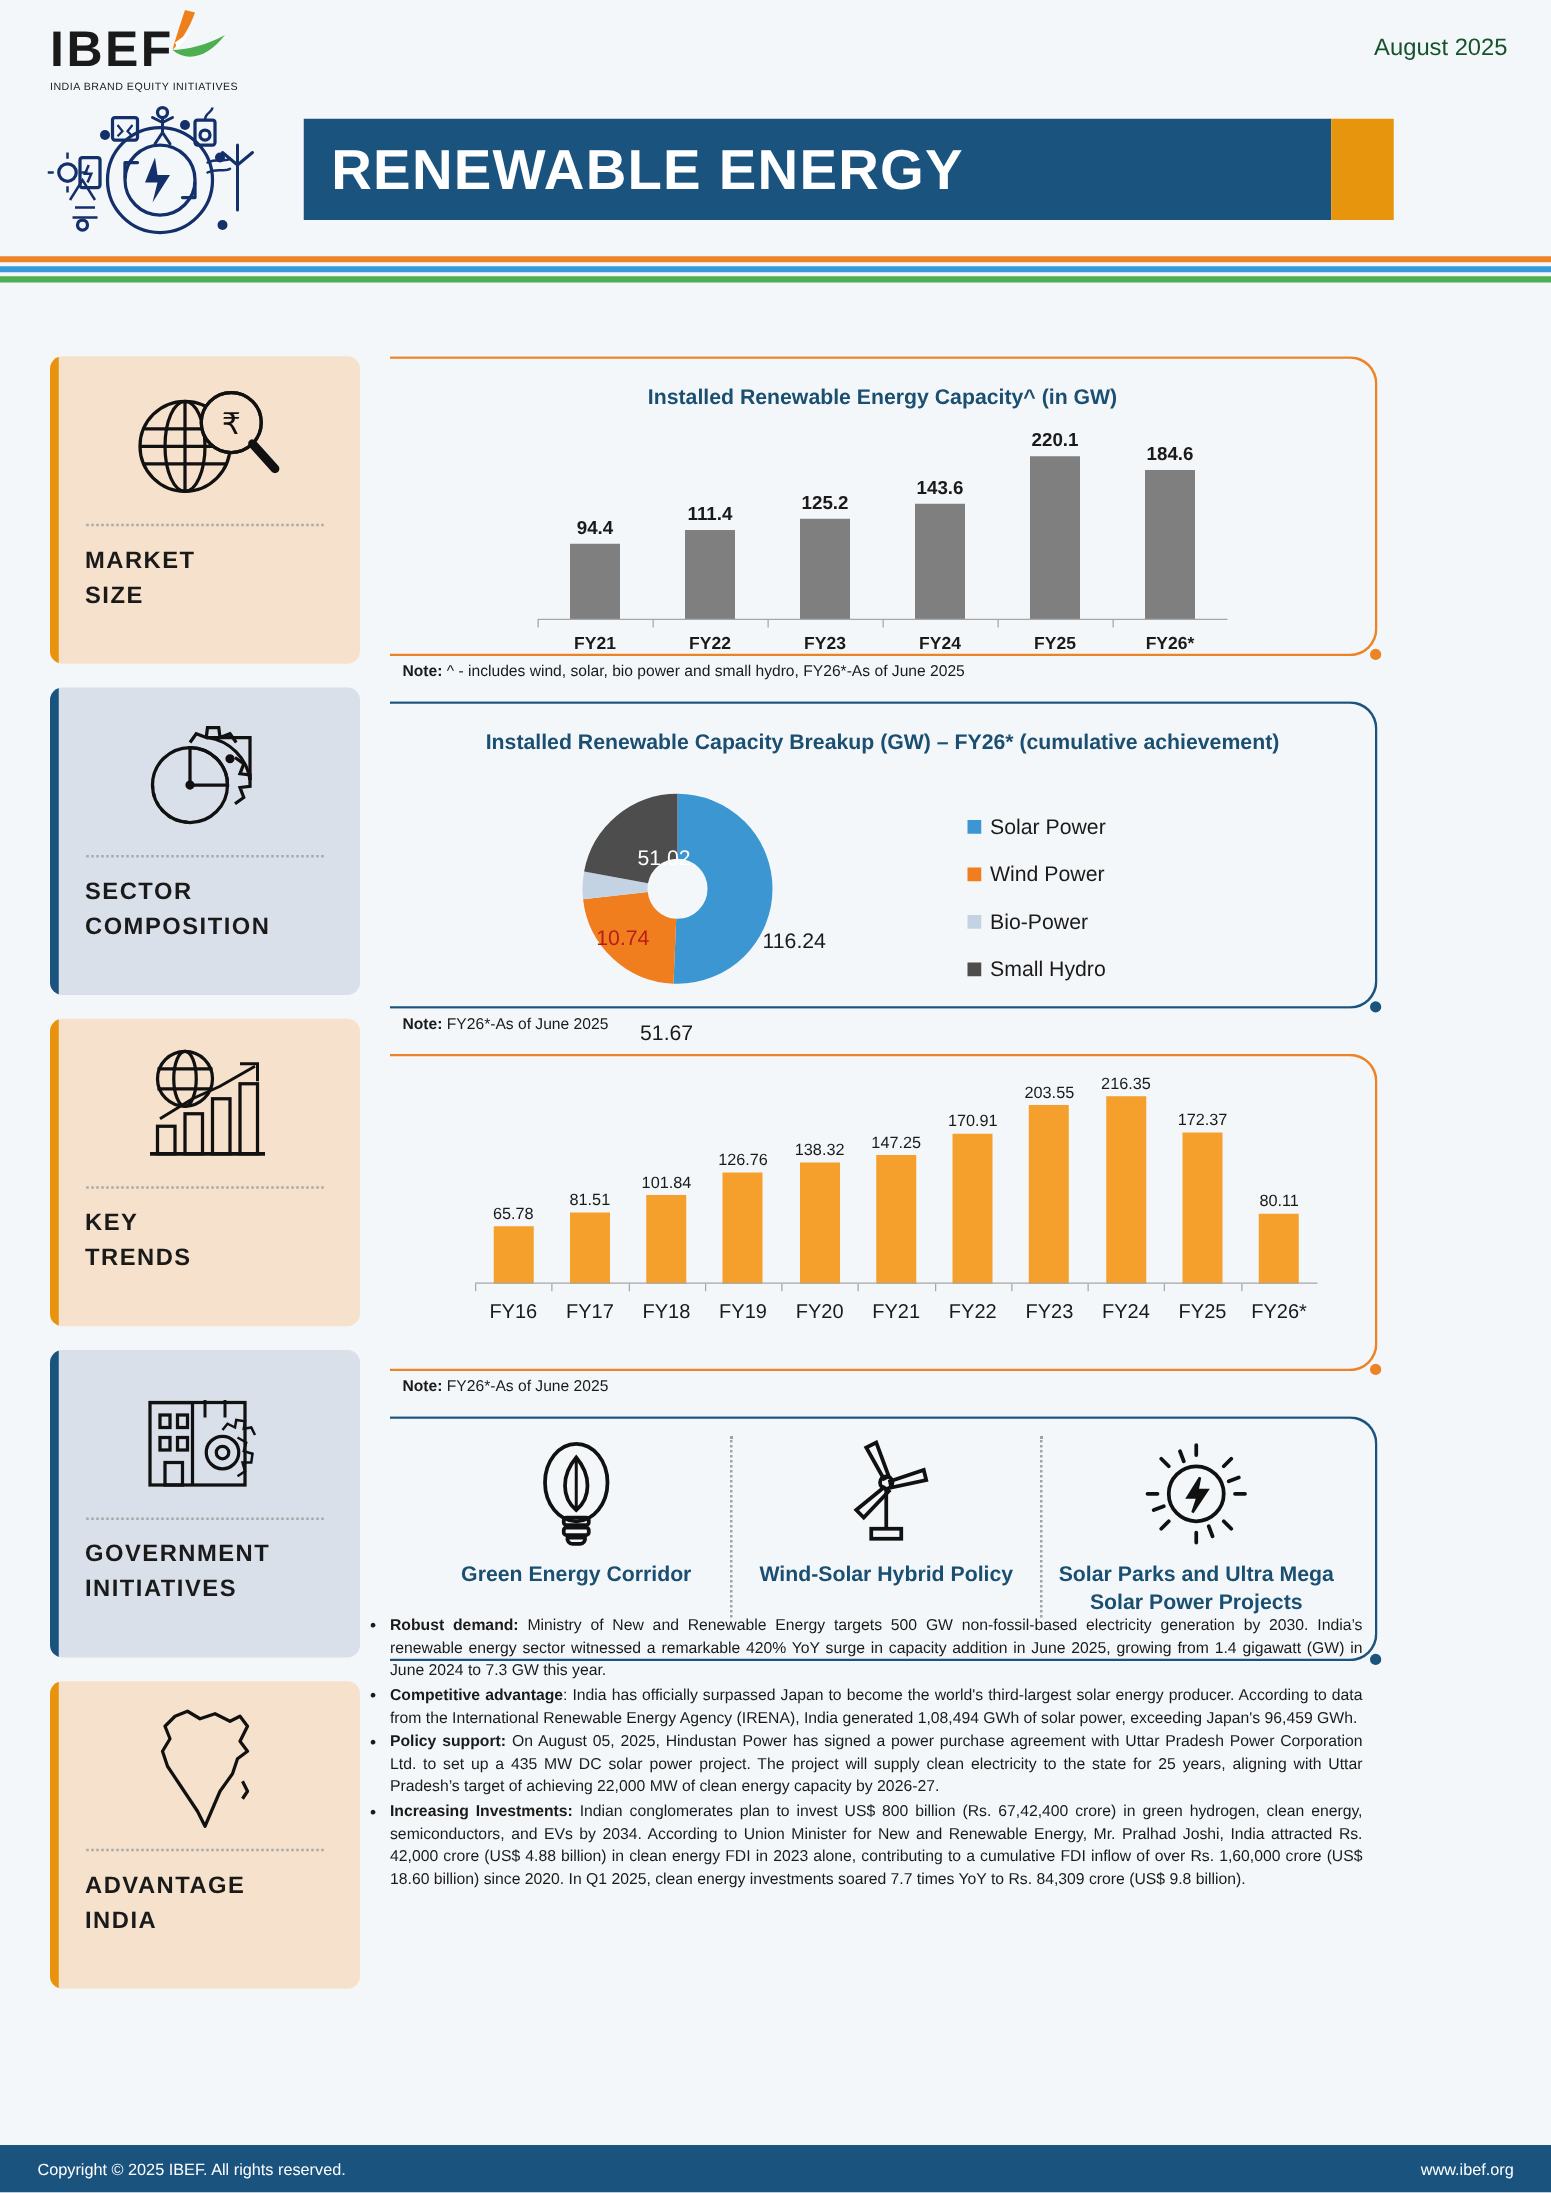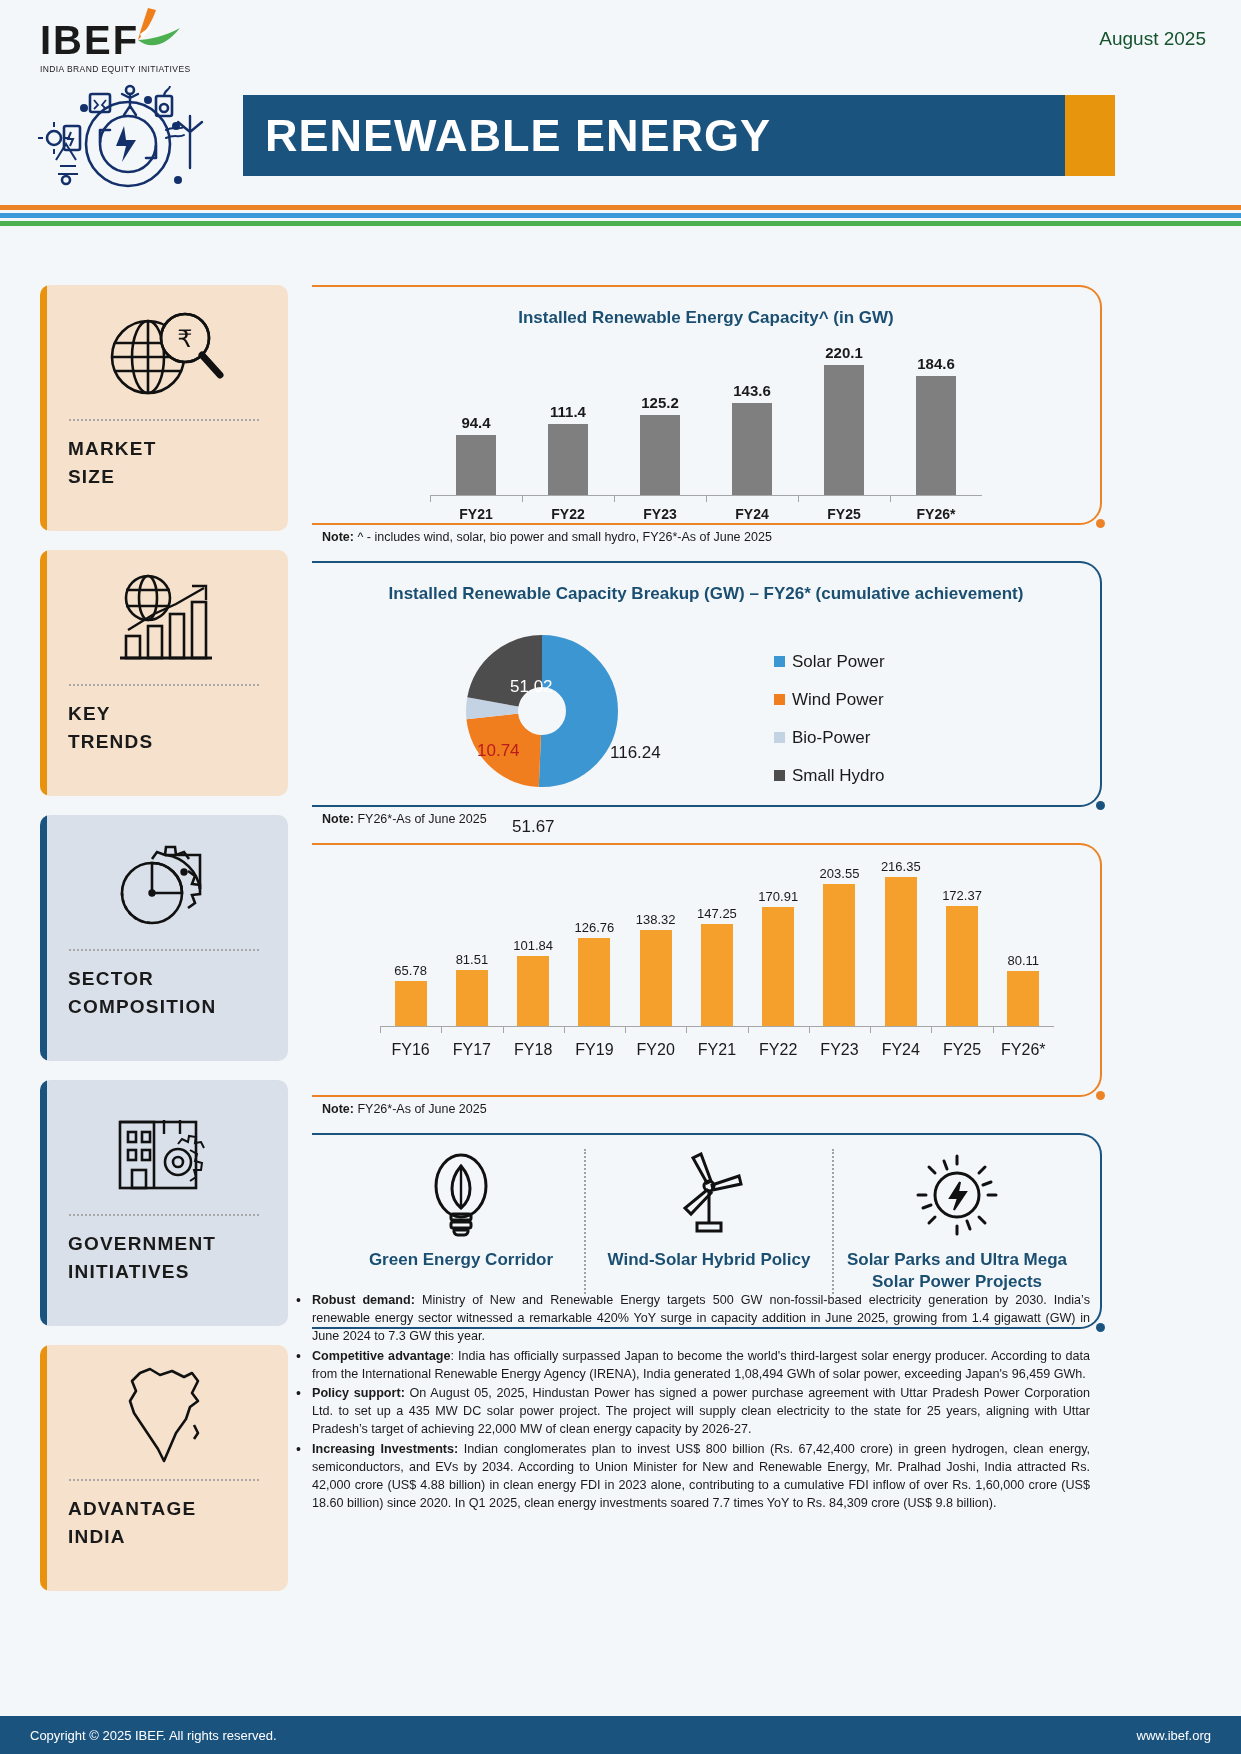--- a/index.html
+++ b/index.html
@@ -262,61 +262,61 @@
         <circle cx="85" cy="33" r="24"></circle>
         <path d="M102 50 L120 70" stroke-width="7" stroke-linecap="round"></path>
         <text x="85" y="42" font-size="24" font-family="DejaVu Sans, sans-serif" fill="#111" stroke="none" text-anchor="middle">₹</text>
       </svg>
     </div>
     <div class="side-sep"></div>
     <div class="side-label" style="white-space:pre-line">MARKET
 SIZE</div>
   </div>
 
-  <div class="side-card cream" style="height:246px">
-    <div class="bar"></div>
-    <div class="side-icon">
-      <svg width="120" height="100" viewBox="0 0 120 100" fill="none" stroke="#111" stroke-width="2.6">
-        <circle cx="44" cy="28" r="22"></circle>
-        <ellipse cx="44" cy="28" rx="9" ry="22"></ellipse>
-        <path d="M22 20 h44 M22 36 h44"></path>
-        <path d="M16 88 h92" stroke-width="3"></path>
-        <rect x="22" y="66" width="14" height="22"></rect>
-        <rect x="44" y="56" width="14" height="32"></rect>
-        <rect x="66" y="44" width="14" height="44"></rect>
-        <rect x="88" y="32" width="14" height="56"></rect>
-        <path d="M24 60 L50 44 L72 34 L100 18" stroke-width="2.4"></path>
-        <path d="M88 16 h14 v14" stroke-width="2.4"></path>
-      </svg>
-    </div>
-    <div class="side-sep"></div>
-    <div class="side-label" style="white-space:pre-line">KEY
-TRENDS</div>
-  </div>
-
   <div class="side-card blue" style="height:246px">
     <div class="bar"></div>
     <div class="side-icon">
       <svg width="120" height="100" viewBox="0 0 120 100" fill="none" stroke="#111" stroke-width="2.6">
         <circle cx="48" cy="58" r="30"></circle>
         <path d="M48 58 L48 28 A30 30 0 0 1 78 58 Z"></path>
         <path d="M18 58 a30 30 0 0 0 30 30" stroke-dasharray="3 4"></path>
         <g>
           <path d="M48 24 l5 -7 l8 3 l1 -8 l9 0 l1 8 l8 -3 l5 7"></path>
           <path d="M84 36 l7 5 l-3 8 l8 1 l0 9 l-8 1 l3 8 l-7 5"></path>
         </g>
         <path d="M62 20 h34 v34" stroke-width="2.6"></path>
         <path d="M96 54 A40 40 0 0 0 62 20"></path>
         <circle cx="48" cy="58" r="2.4" fill="#111"></circle>
         <circle cx="80" cy="37" r="2.4" fill="#111"></circle>
       </svg>
     </div>
     <div class="side-sep"></div>
     <div class="side-label" style="white-space:pre-line">SECTOR
 COMPOSITION</div>
+  </div>
+
+  <div class="side-card cream" style="height:246px">
+    <div class="bar"></div>
+    <div class="side-icon">
+      <svg width="120" height="100" viewBox="0 0 120 100" fill="none" stroke="#111" stroke-width="2.6">
+        <circle cx="44" cy="28" r="22"></circle>
+        <ellipse cx="44" cy="28" rx="9" ry="22"></ellipse>
+        <path d="M22 20 h44 M22 36 h44"></path>
+        <path d="M16 88 h92" stroke-width="3"></path>
+        <rect x="22" y="66" width="14" height="22"></rect>
+        <rect x="44" y="56" width="14" height="32"></rect>
+        <rect x="66" y="44" width="14" height="44"></rect>
+        <rect x="88" y="32" width="14" height="56"></rect>
+        <path d="M24 60 L50 44 L72 34 L100 18" stroke-width="2.4"></path>
+        <path d="M88 16 h14 v14" stroke-width="2.4"></path>
+      </svg>
+    </div>
+    <div class="side-sep"></div>
+    <div class="side-label" style="white-space:pre-line">KEY
+TRENDS</div>
   </div>
 
   <div class="side-card blue" style="height:246px">
     <div class="bar"></div>
     <div class="side-icon">
       <svg width="120" height="100" viewBox="0 0 120 100" fill="none" stroke="#111" stroke-width="2.6">
         <rect x="16" y="22" width="76" height="66"></rect>
         <path d="M16 22 h34 v66"></path>
         <rect x="24" y="32" width="8" height="10"></rect>
         <rect x="38" y="32" width="8" height="10"></rect>

